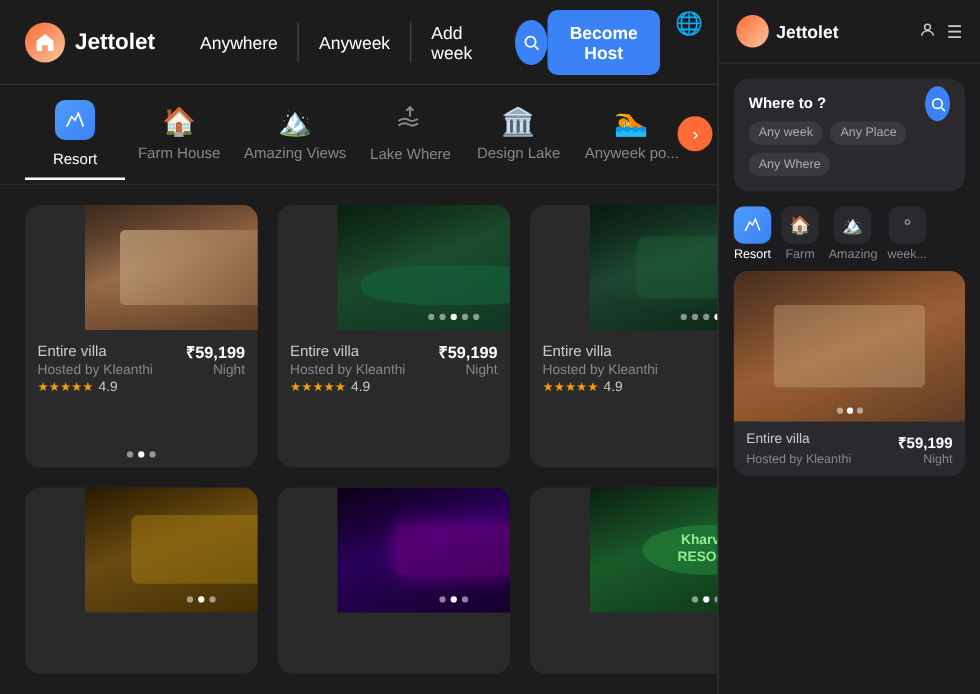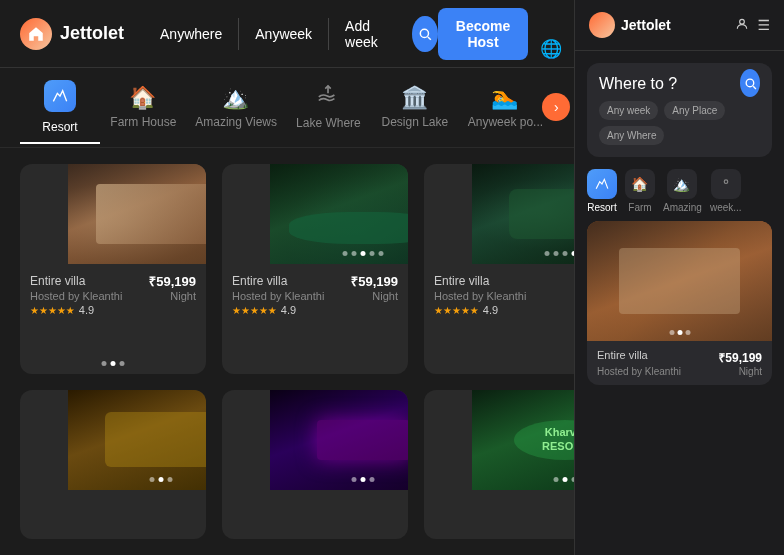--- a/index.html
+++ b/index.html
@@ -86,21 +86,21 @@
       align-items: center;
       justify-content: center;
       color: white;
       cursor: pointer;
       margin-left: 8px;
       font-size: 16px;
     }
 
     .header-right {
       display: flex;
-      align-items: flex-end;
+      align-items: flex-start;
       gap: 12px;
       margin-left: auto;
     }
 
     .become-host-btn {
       background: #3b82f6;
       color: white;
       border: none;
       padding: 10px 18px;
       border-radius: 8px;
@@ -340,22 +340,22 @@
 
     .search-widget {
       margin: 12px;
       background: #2a2a2e;
       border-radius: 12px;
       padding: 12px;
     }
 
     .search-widget-title {
       color: #fff;
-      font-size: 16px;
-      font-weight: 400;
+      font-size: 12px;
+      font-weight: 700;
       margin-bottom: 8px;
     }
 
     .search-tags {
       display: flex;
       gap: 6px;
       flex-wrap: wrap;
     }
 
     .search-tag {

